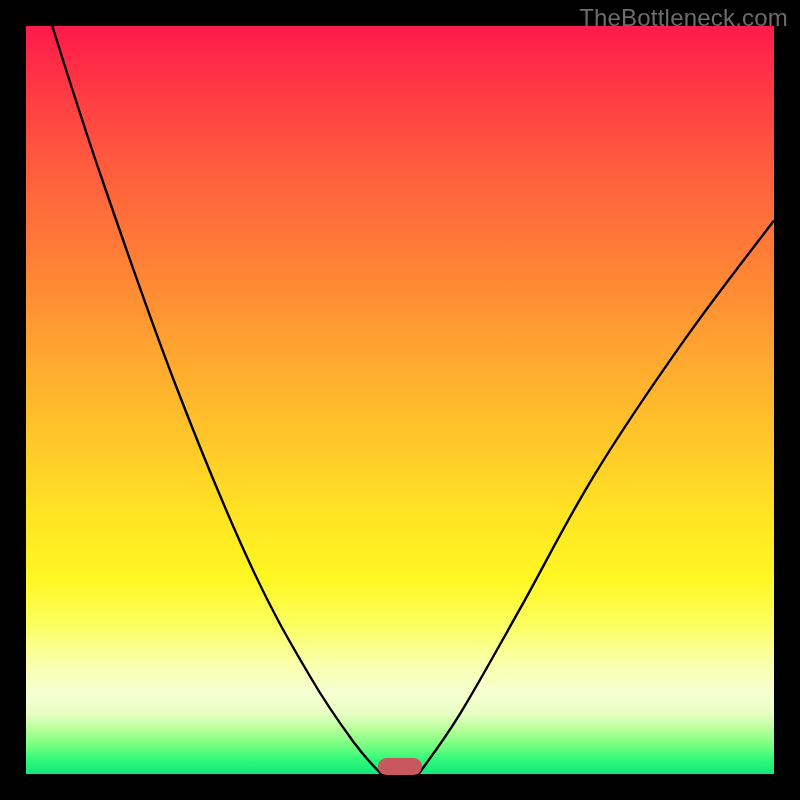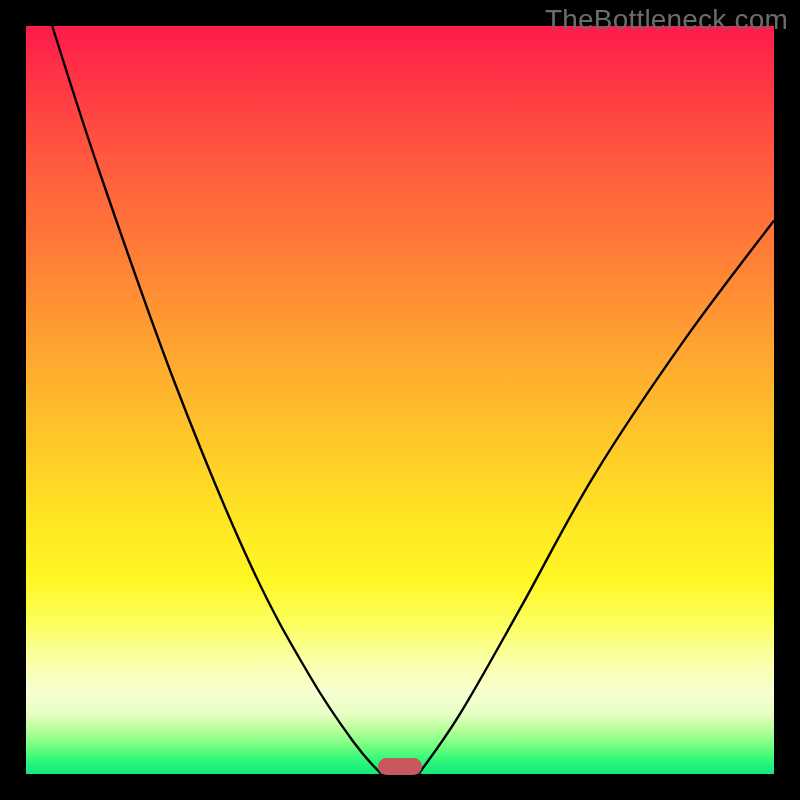--- a/index.html
+++ b/index.html
@@ -42,21 +42,21 @@
       #7cff82 96%,
       #34f979 98%,
       #11e87c 100%
     );
   }
   .watermark {
     position: absolute;
     top: 4px;
     right: 12px;
     color: #6c6c6c;
-    font-size: 28px;
+    font-size: 24px;
     font-weight: 500;
     letter-spacing: 0.2px;
     user-select: none;
   }
   svg.curves {
     position: absolute;
     left: 0;
     top: 0;
     width: 748px;
     height: 748px;

